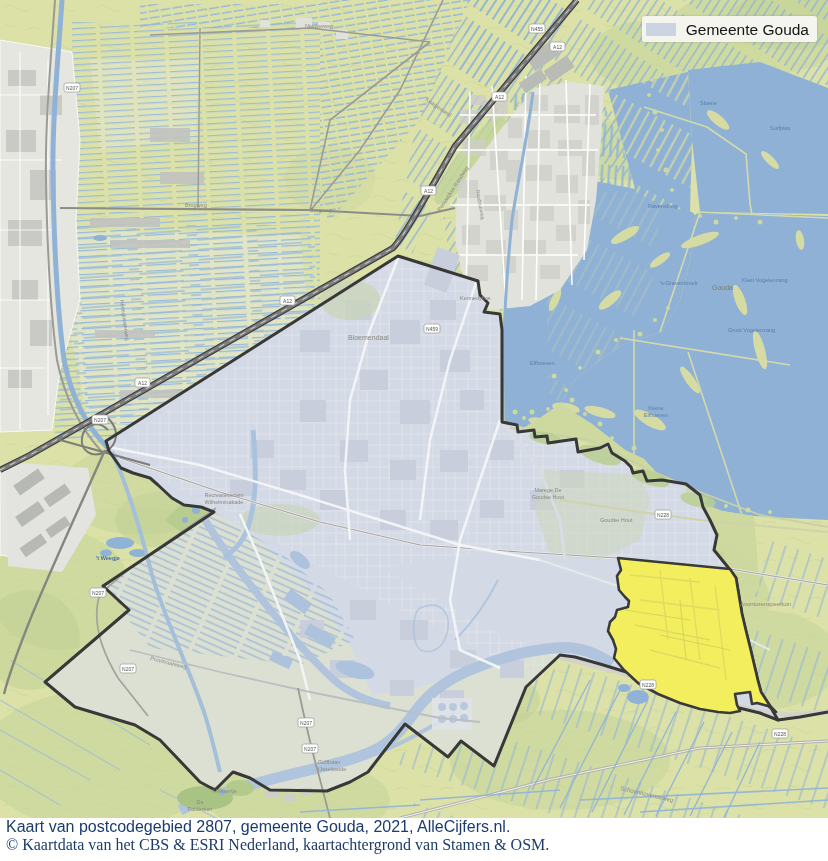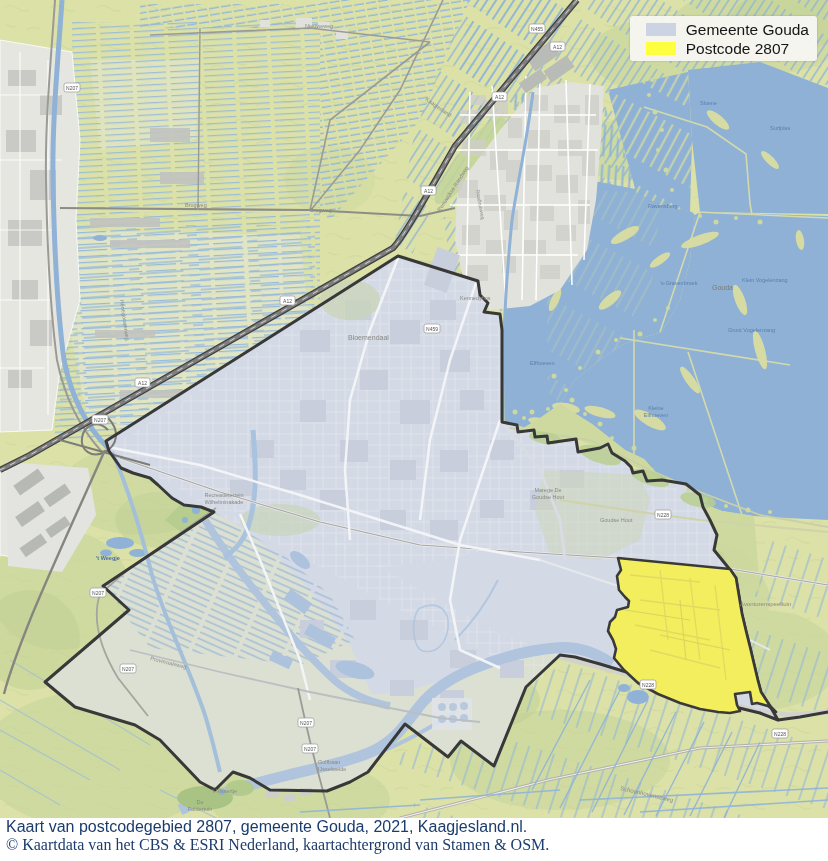--- a/index.html
+++ b/index.html
@@ -1,18 +1,18 @@
 <!DOCTYPE html>
 <html><head>
 <meta charset="utf-8">
 <style>
 html,body{margin:0;padding:0;background:#ffffff;width:828px;height:861px;overflow:hidden;}
 .cap{position:absolute;left:6px;font-family:"Liberation Sans",sans-serif;font-size:16px;color:#1b3c6d;}
 #map{position:absolute;left:0;top:0;}
-.legend{position:absolute;right:11px;top:16px;background:rgba(247,247,242,0.95);border-radius:3px;padding:4px 8px 3px 16px;font-family:"Liberation Sans",sans-serif;font-size:15.5px;color:#151515;box-shadow:0 0 2px rgba(120,120,120,0.5);}
+.legend{position:absolute;right:11px;top:16px;background:rgba(247,247,242,0.95);border-radius:3px;padding:4px 8px 3px 4px;font-family:"Liberation Sans",sans-serif;font-size:15.5px;color:#151515;box-shadow:0 0 2px rgba(120,120,120,0.5);}
 .lrow{display:flex;align-items:center;height:19px;}
 .sw{width:30px;height:13px;margin-right:10px;}
 </style>
 </head>
 <body>
 
 <svg id="map" width="828" height="818" viewBox="0 0 828 818">
 <defs>
 
 <pattern id="pWest" width="34" height="6" patternUnits="userSpaceOnUse" patternTransform="rotate(-3)">
@@ -588,18 +588,17 @@
   <text x="656" y="410" font-size="5.5" text-anchor="middle">Kleine</text>
   <text x="656" y="417" font-size="5.5" text-anchor="middle">Elfhoeven</text>
   <text x="96" y="560" font-size="5.5" fill="#4a6fa0" font-weight="bold">'t Weegje</text>
 </g>
 </svg>
 
 <div class="legend">
 
   <div class="lrow"><span class="sw" style="background:#ccd3e3;"></span>Gemeente Gouda</div>
 
-  <div class="lrow"><span class="sw" style="background:#feff3e;"></span>Postcode 2807</div>
 </div>
 
-<div class="cap" style="top:818px;">Kaart van postcodegebied 2807, gemeente Gouda, 2021, Kaagjesland.nl.</div>
+<div class="cap" style="top:818px;">Kaart van postcodegebied 2807, gemeente Gouda, 2021, AlleCijfers.nl.</div>
 
 <div class="cap" style="top:836px;font-family:Liberation Serif, serif;">© Kaartdata van het CBS &amp; ESRI Nederland, kaartachtergrond van Stamen &amp; OSM.</div>
 
 </body></html>

